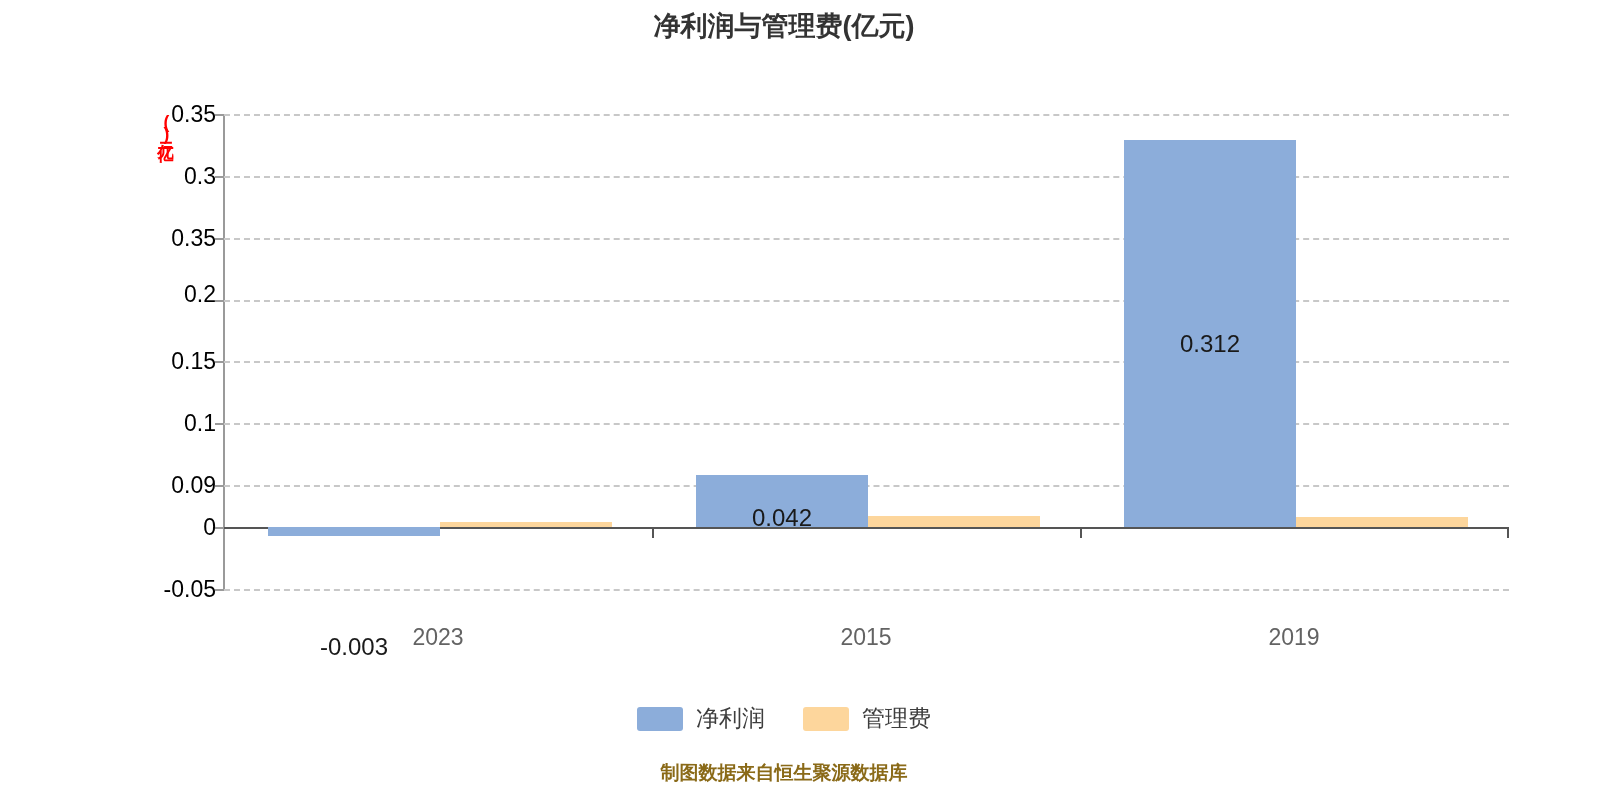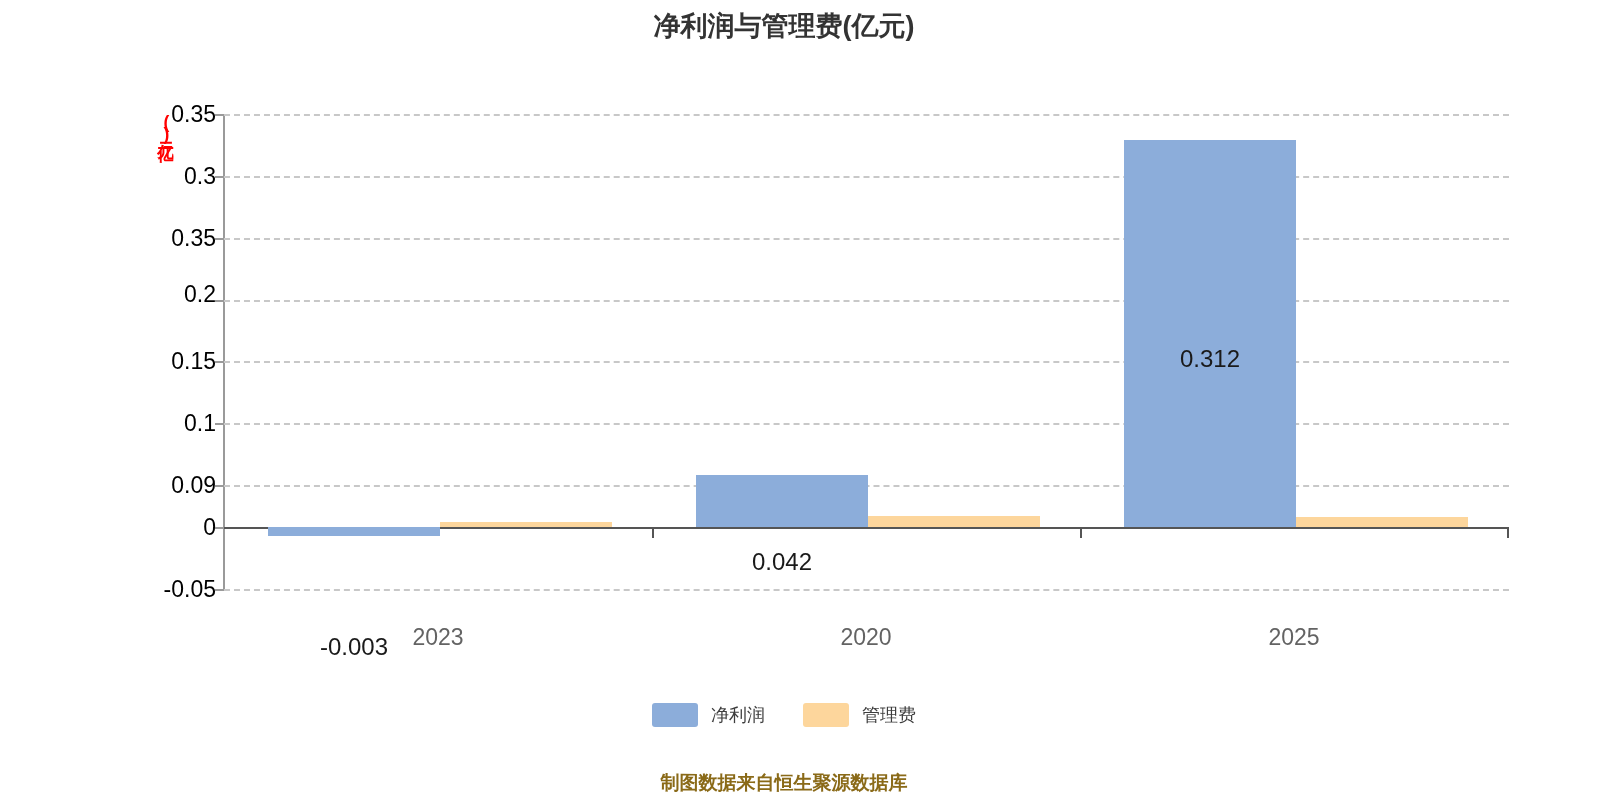--- a/index.html
+++ b/index.html
@@ -162,37 +162,36 @@
     display: flex;
     align-items: center;
     gap: 13px;
   }
   .legend-swatch {
     width: 46px;
     height: 24px;
     border-radius: 3px;
   }
   .legend-label {
-    font-size: 18px;
+    font-size: 23px;
     color: #3d3d3d;
     white-space: nowrap;
   }
 
   
   #source-note {
     position: absolute;
     left: 0;
     top: 760px;
     width: 1568px;
     text-align: center;
     font-size: 19px;
     font-weight: bold;
     color: #8a6a18;
     white-space: nowrap;
-    margin-top: 10px;
   }
 </style>
 </head>
 <body>
 
 <div id="chart-title">净利润与管理费(亿元)</div>
 
 <div id="y-unit">(亿元)</div>
 
 <div id="y-labels">
@@ -234,34 +233,34 @@
   <div class="xtick" style="left:428px; top:413px"></div>
   <div class="xtick" style="left:856px; top:413px"></div>
   <div class="xtick" style="left:1283px; top:413px"></div>
 
   <div class="bar bar-net" style="left:44px; top:413px; width:172px; height:9px;"></div>
   <div class="bar-label" style="left:130px; top:519px;">-0.003</div>
 
   <div class="bar bar-admin" style="left:216px; top:408px; width:172px; height:5px;"></div>
 
   <div class="bar bar-net" style="left:472px; top:361px; width:172px; height:52px;"></div>
-  <div class="bar-label" style="left:558px; top:390px;margin-top:44px;">0.042</div>
+  <div class="bar-label" style="left:558px; top:390px;">0.042</div>
 
   <div class="bar bar-admin" style="left:644px; top:402px; width:172px; height:11px;"></div>
 
   <div class="bar bar-net" style="left:900px; top:26px; width:172px; height:387px;"></div>
-  <div class="bar-label" style="left:986px; top:216px;margin-top:15px;">0.312</div>
+  <div class="bar-label" style="left:986px; top:216px;">0.312</div>
 
   <div class="bar bar-admin" style="left:1072px; top:403px; width:172px; height:10px;"></div>
 </div>
 
 <div id="x-labels">
   <div style="left:214px">2023</div>
-  <div style="left:642px">2020</div>
-  <div style="left:1070px">2025</div>
+  <div style="left:642px">2015</div>
+  <div style="left:1070px">2019</div>
 </div>
 
 <div id="legend">
   <div class="legend-item">
     <span class="legend-swatch" style="background:#8cadda"></span>
     <span class="legend-label">净利润</span>
   </div>
   <div class="legend-item">
     <span class="legend-swatch" style="background:#fdd69c"></span>
     <span class="legend-label">管理费</span>

